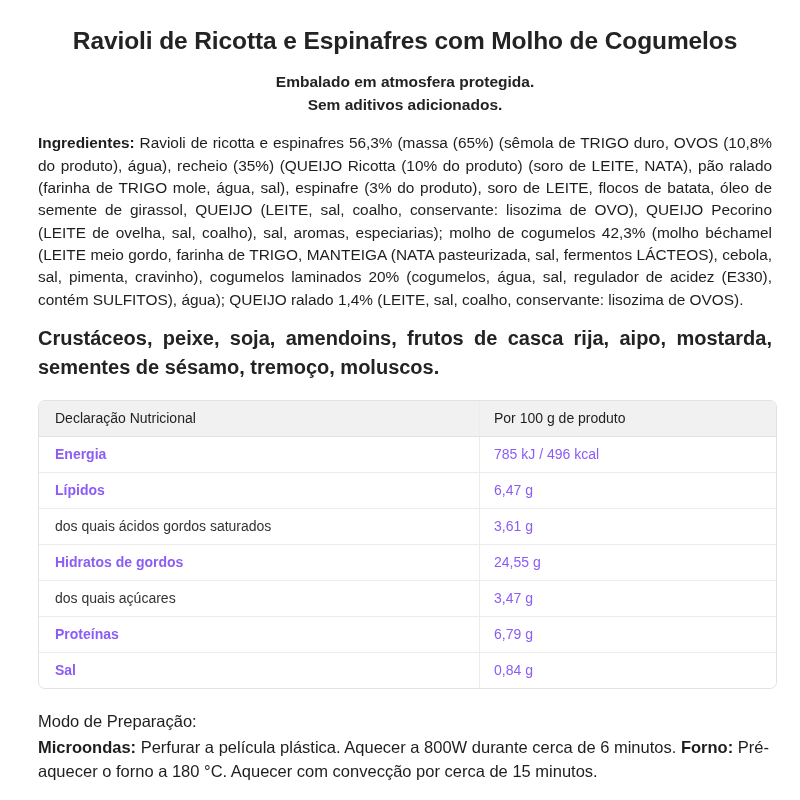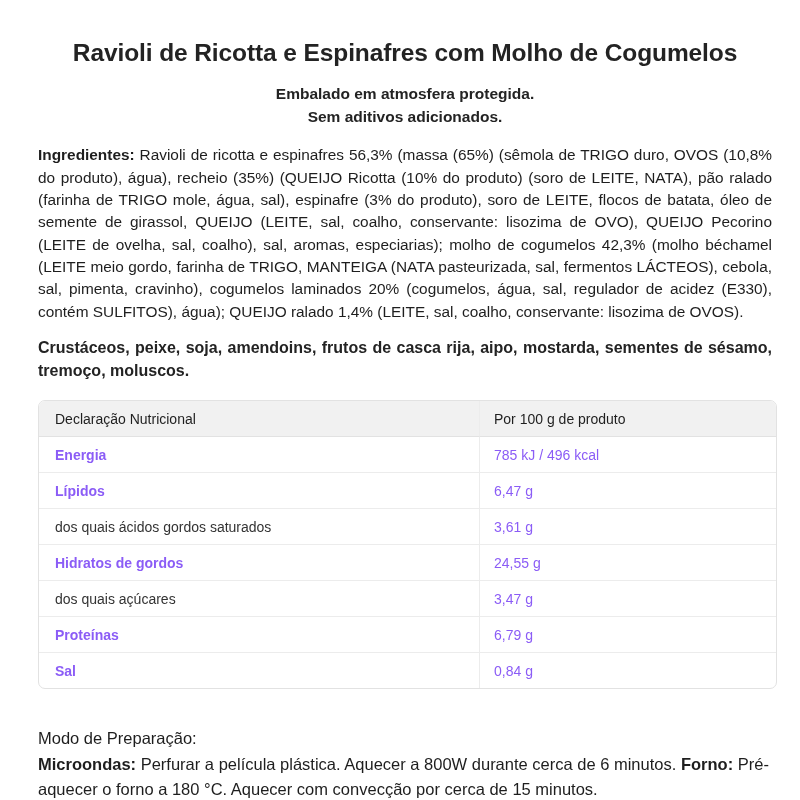--- a/index.html
+++ b/index.html
@@ -11,21 +11,21 @@
     width: 800px;
     height: 800px;
     font-family: "Liberation Sans", sans-serif;
     color: #232323;
     -webkit-font-smoothing: antialiased;
   }
   .page {
     width: 800px;
     height: 800px;
     box-sizing: border-box;
-    padding: 38px 28px 0 38px;
+    padding: 26px 28px 0 38px;
     position: relative;
   }
 
   
   .product-title {
     font-size: 24.5px;
     font-weight: bold;
     text-align: center;
     line-height: 1.2;
     margin: 0 0 16px 0;
@@ -46,38 +46,38 @@
     line-height: 1.45;
     text-align: justify;
     text-justify: inter-word;
     margin: 0 0 13px 0;
     color: #1e1e1e;
   }
   .ingredients .lead {
     font-weight: bold;
   }
   .allergens {
-    font-size: 16px;
+    font-size: 20px;
     line-height: 1.45;
     font-weight: bold;
     text-align: justify;
     text-justify: inter-word;
     margin: 0 0 18px 0;
   }
 
   
   .nutrition-table {
     width: 737px;
     border-collapse: separate;
     border-spacing: 0;
     border: 1px solid #e2e2e2;
     border-radius: 7px;
     overflow: hidden;
     font-size: 14px;
-    margin-bottom: 37px;
+    margin-bottom: 20px;
     table-layout: fixed;
   }
   .nutrition-table th,
   .nutrition-table td {
     text-align: left;
     padding: 9px 0 9px 16px;
     border-bottom: 1px solid #ececec;
     vertical-align: middle;
     color: #8b5cf6;
     font-weight: normal;

